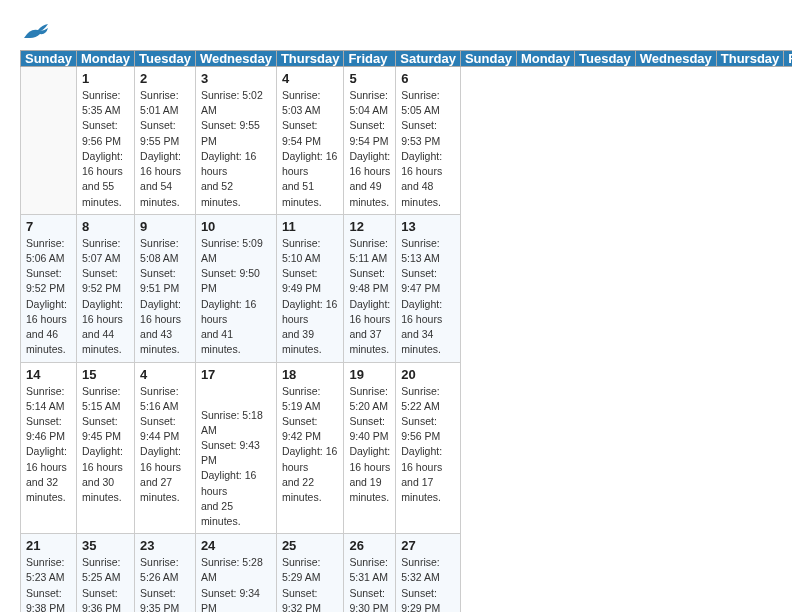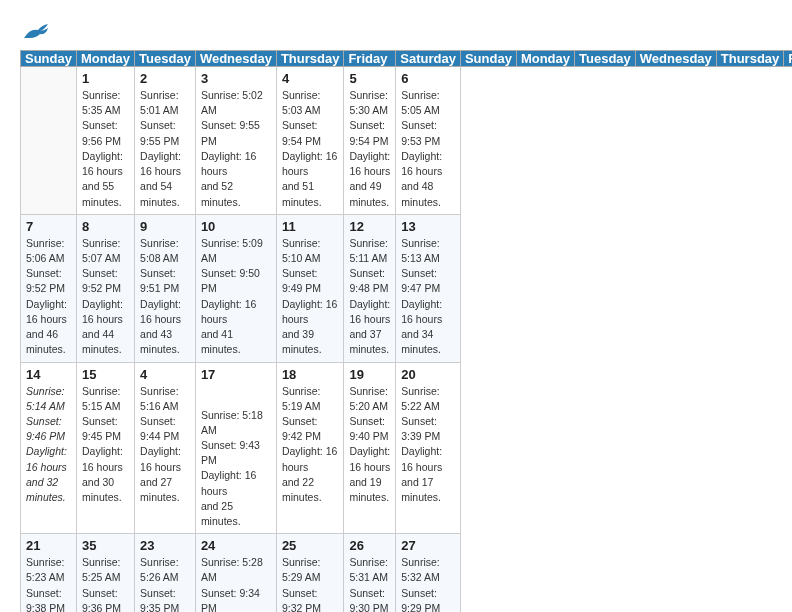--- a/index.html
+++ b/index.html
@@ -152,21 +152,21 @@
         </td>
         <td>
           <span class="day-num">4</span>
           <div class="day-info" style="white-space: pre-line;">Sunrise: 5:03 AM
 Sunset: 9:54 PM
 Daylight: 16 hours
 and 51 minutes.</div>
         </td>
         <td>
           <span class="day-num">5</span>
-          <div class="day-info" style="white-space: pre-line;">Sunrise: 5:30 AM
+          <div class="day-info" style="white-space: pre-line;">Sunrise: 5:04 AM
 Sunset: 9:54 PM
 Daylight: 16 hours
 and 49 minutes.</div>
         </td>
         <td>
           <span class="day-num">6</span>
           <div class="day-info" style="white-space: pre-line;">Sunrise: 5:05 AM
 Sunset: 9:53 PM
 Daylight: 16 hours
 and 48 minutes.</div>
@@ -219,21 +219,21 @@
           <span class="day-num">13</span>
           <div class="day-info" style="white-space: pre-line;">Sunrise: 5:13 AM
 Sunset: 9:47 PM
 Daylight: 16 hours
 and 34 minutes.</div>
         </td>
       </tr>
       <tr>
         <td>
           <span class="day-num">14</span>
-          <div class="day-info" style="white-space: pre-line; font-style: italic;">Sunrise: 5:14 AM
+          <div class="day-info" style="white-space: pre-line;">Sunrise: 5:14 AM
 Sunset: 9:46 PM
 Daylight: 16 hours
 and 32 minutes.</div>
         </td>
         <td>
           <span class="day-num">15</span>
           <div class="day-info" style="white-space: pre-line;">Sunrise: 5:15 AM
 Sunset: 9:45 PM
 Daylight: 16 hours
 and 30 minutes.</div>
@@ -262,21 +262,21 @@
         <td>
           <span class="day-num">19</span>
           <div class="day-info" style="white-space: pre-line;">Sunrise: 5:20 AM
 Sunset: 9:40 PM
 Daylight: 16 hours
 and 19 minutes.</div>
         </td>
         <td>
           <span class="day-num">20</span>
           <div class="day-info" style="white-space: pre-line;">Sunrise: 5:22 AM
-Sunset: 3:39 PM
+Sunset: 9:56 PM
 Daylight: 16 hours
 and 17 minutes.</div>
         </td>
       </tr>
       <tr>
         <td>
           <span class="day-num">21</span>
           <div class="day-info" style="white-space: pre-line;">Sunrise: 5:23 AM
 Sunset: 9:38 PM
 Daylight: 16 hours

